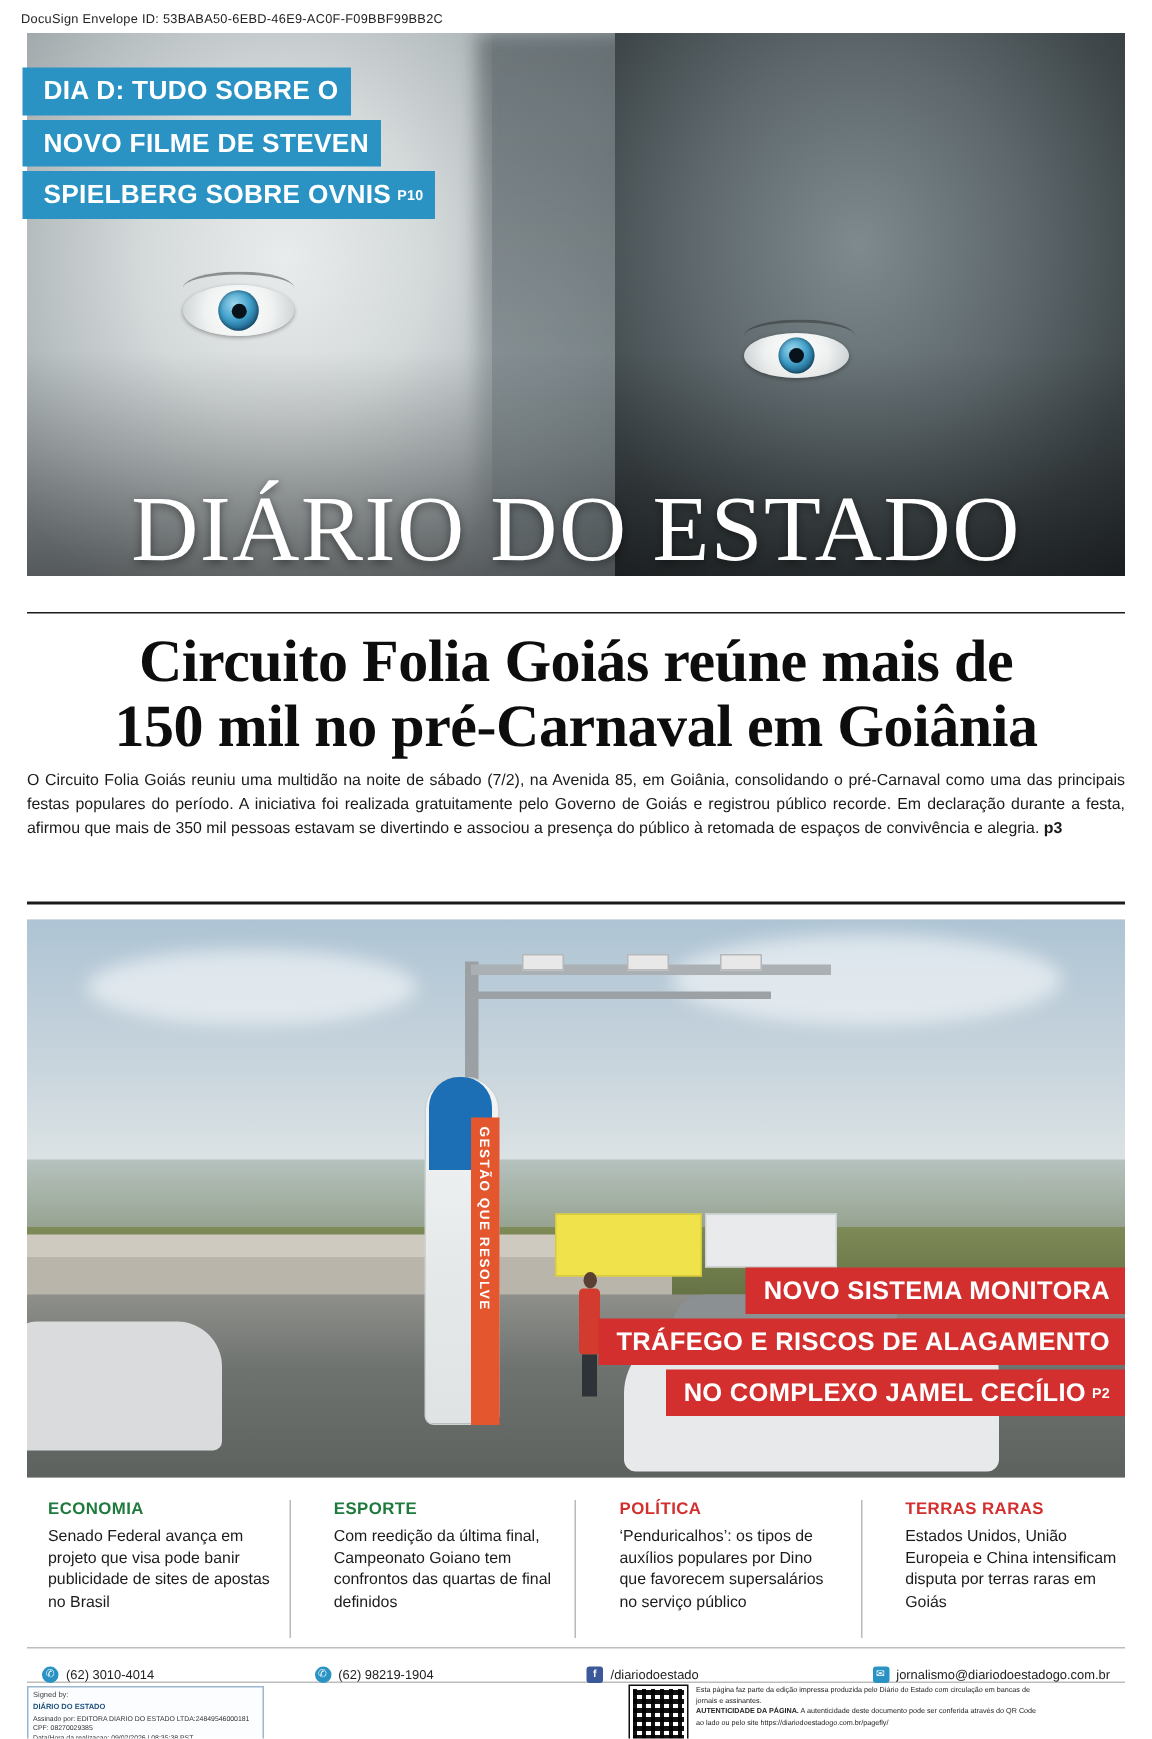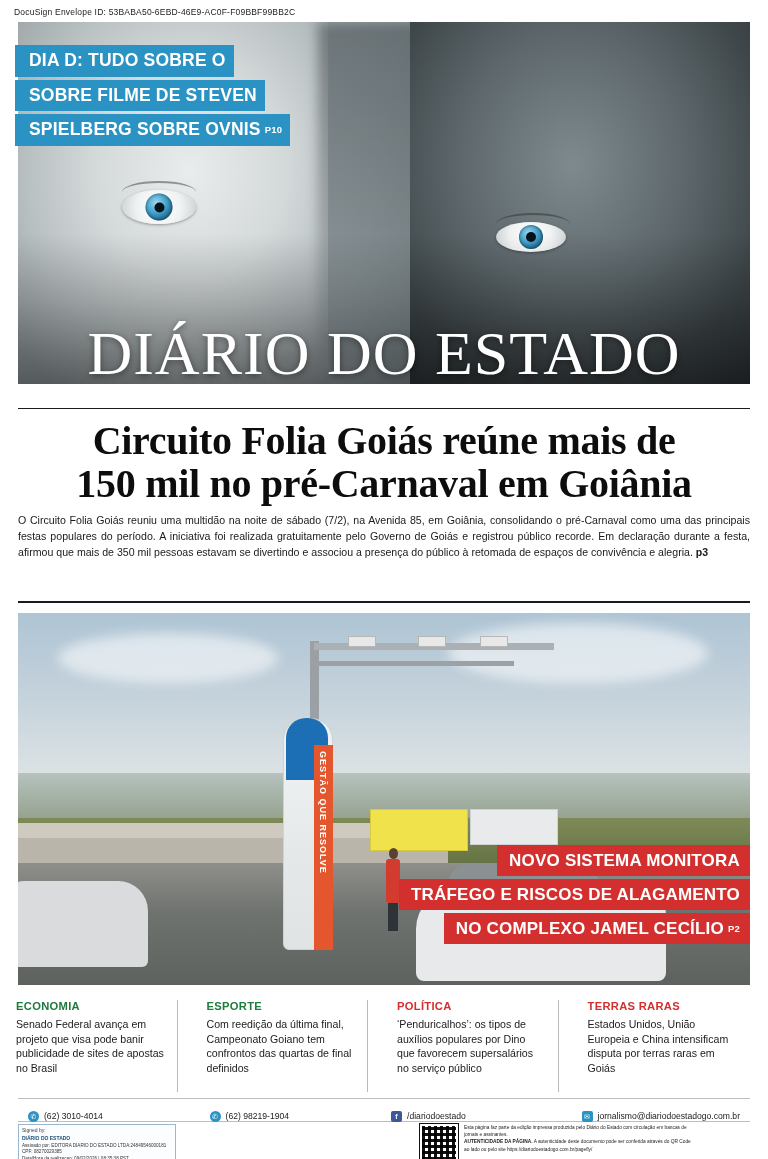--- a/index.html
+++ b/index.html
@@ -156,21 +156,21 @@
     position:absolute;right:0;bottom:38px;text-align:right;width:732px;
   }
   .cap-line{
     display:inline-block;background:#d32f2f;color:#fff;font-weight:bold;
     font-size:17px;line-height:1;padding:7px 10px 7px 12px;margin-bottom:3px;letter-spacing:.2px;
   }
   .cap-line .pg{font-size:9.5px;vertical-align:2px;margin-left:4px;}
 
   
   .cols{
-    position:absolute;left:16px;top:1000px;width:732px;height:92px;
+    position:absolute;left:32px;top:1000px;width:732px;height:92px;
     display:flex;
   }
   .col{
     flex:1;padding-right:12px;position:relative;
   }
   .col + .col{border-left:1px solid #b9b9b9;padding-left:29px;}
   .col h4{
     margin:0 0 5px 0;font-size:11.2px;letter-spacing:.3px;font-weight:bold;
   }
   .col p{margin:0;font-size:10.6px;line-height:1.38;color:#1b1b1b;}
@@ -255,21 +255,21 @@
     </div>
 
     <div class="hero-veil"></div>
 
     <div class="nameplate">DIÁRIO DO ESTADO</div>
 
   </div>
 
   <div class="teaser">
     <div class="teaser-line" style="background: rgb(42, 147, 196);">DIA D: TUDO SOBRE O</div><br>
-    <div class="teaser-line" style="background: rgb(42, 147, 196);">SOBRE FILME DE STEVEN</div><br>
+    <div class="teaser-line" style="background: rgb(42, 147, 196);">NOVO FILME DE STEVEN</div><br>
     <div class="teaser-line" style="background: rgb(42, 147, 196);">
       <span>SPIELBERG SOBRE OVNIS</span><span class="pg">P10</span>
     </div>
   </div>
 
   <div class="rule" style="top:408px;"></div>
   <div class="rule" style="top:601px;height:2px;"></div>
 
   <div class="headline">
     <div>Circuito Folia Goiás reúne mais de</div>

